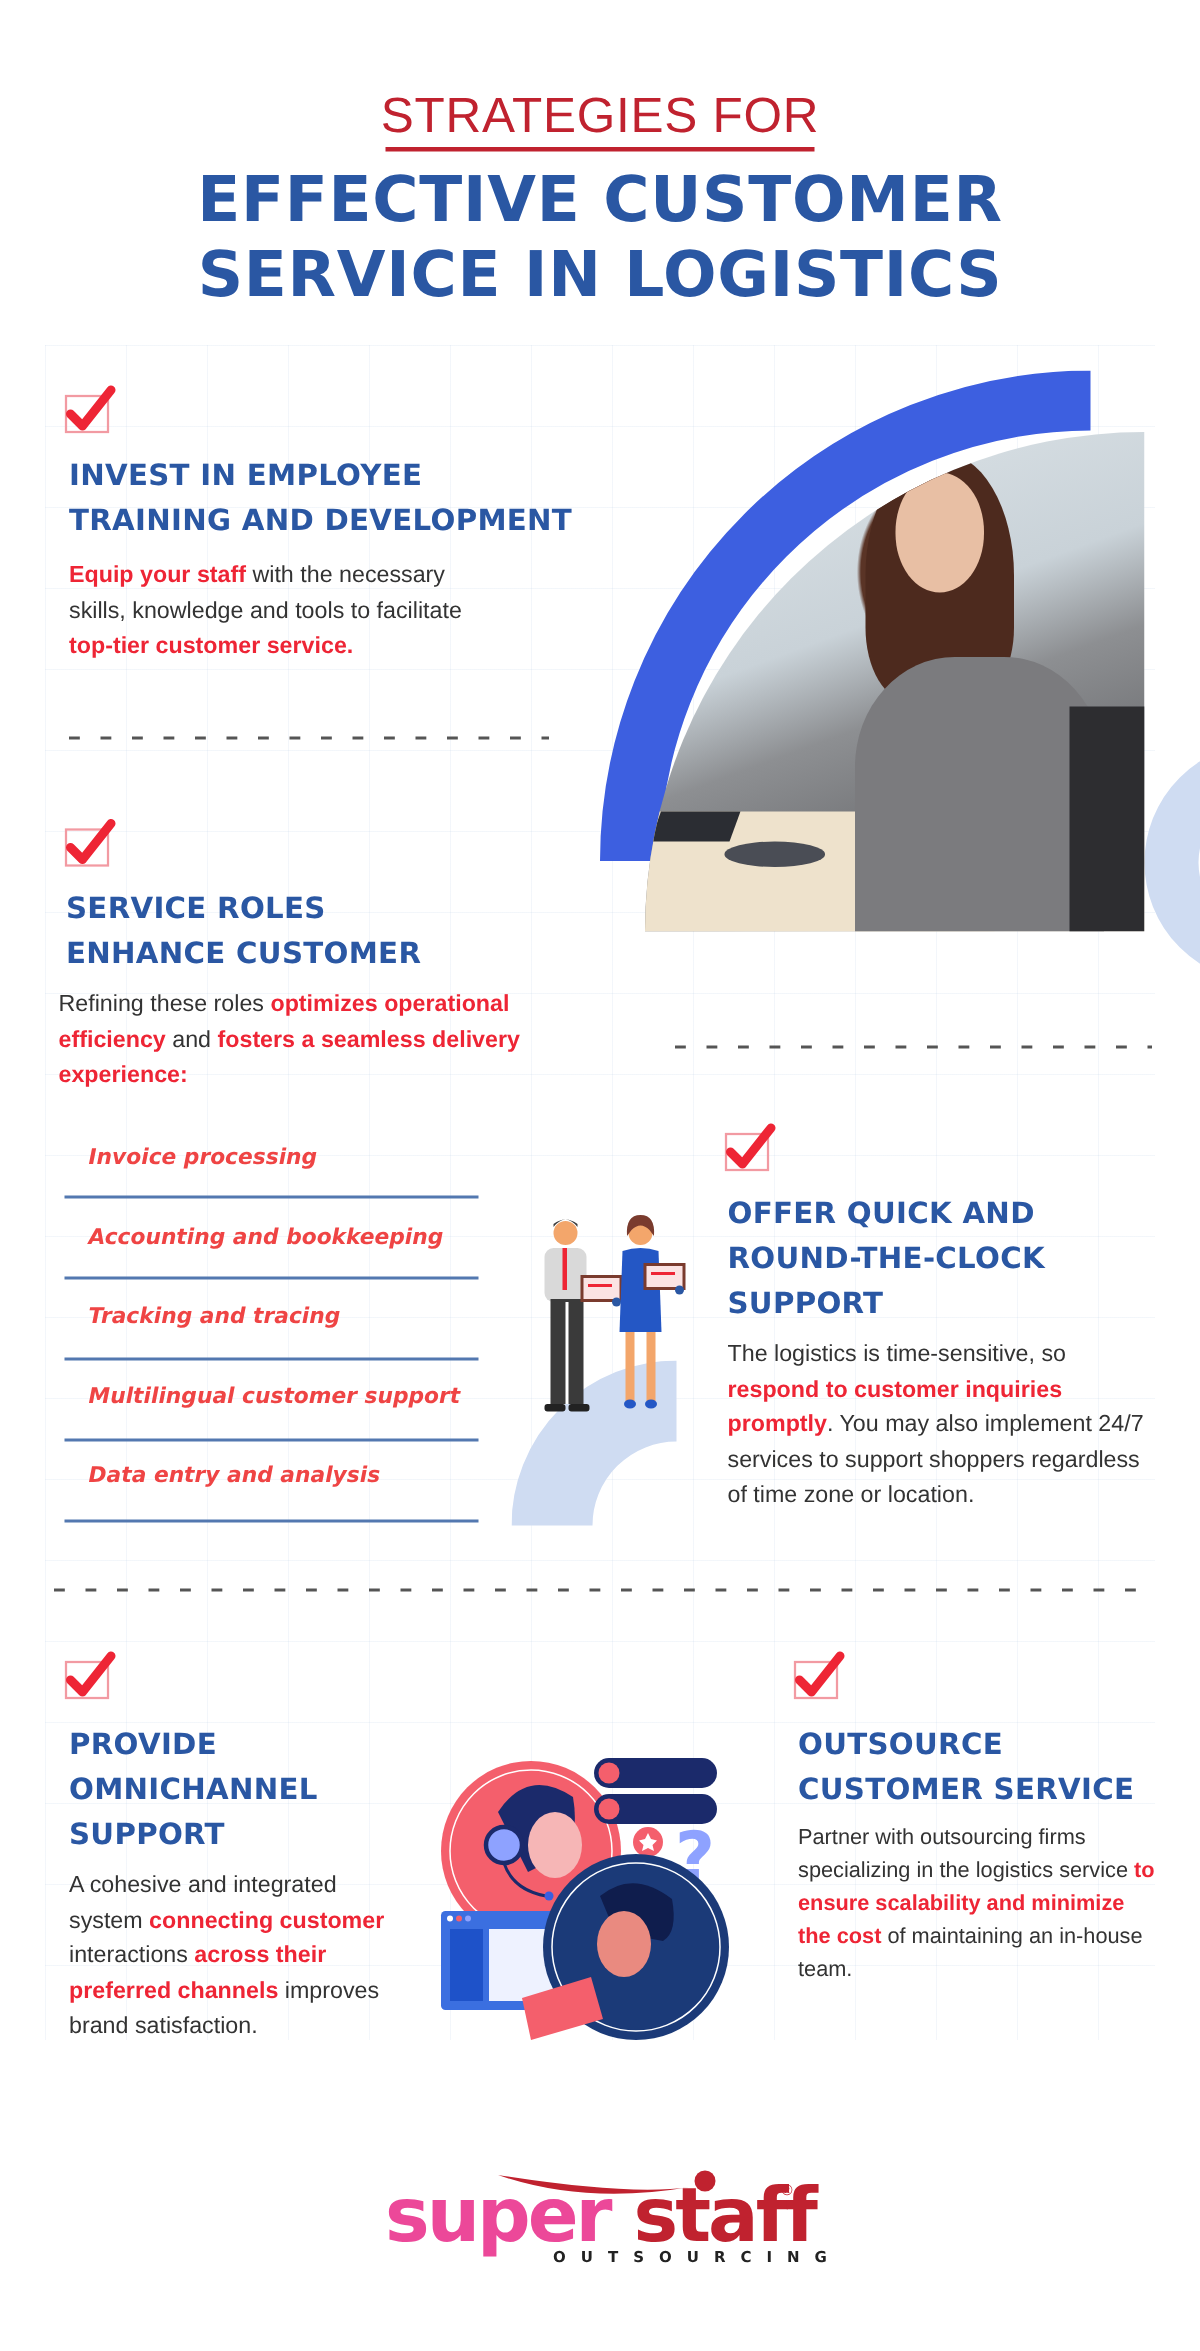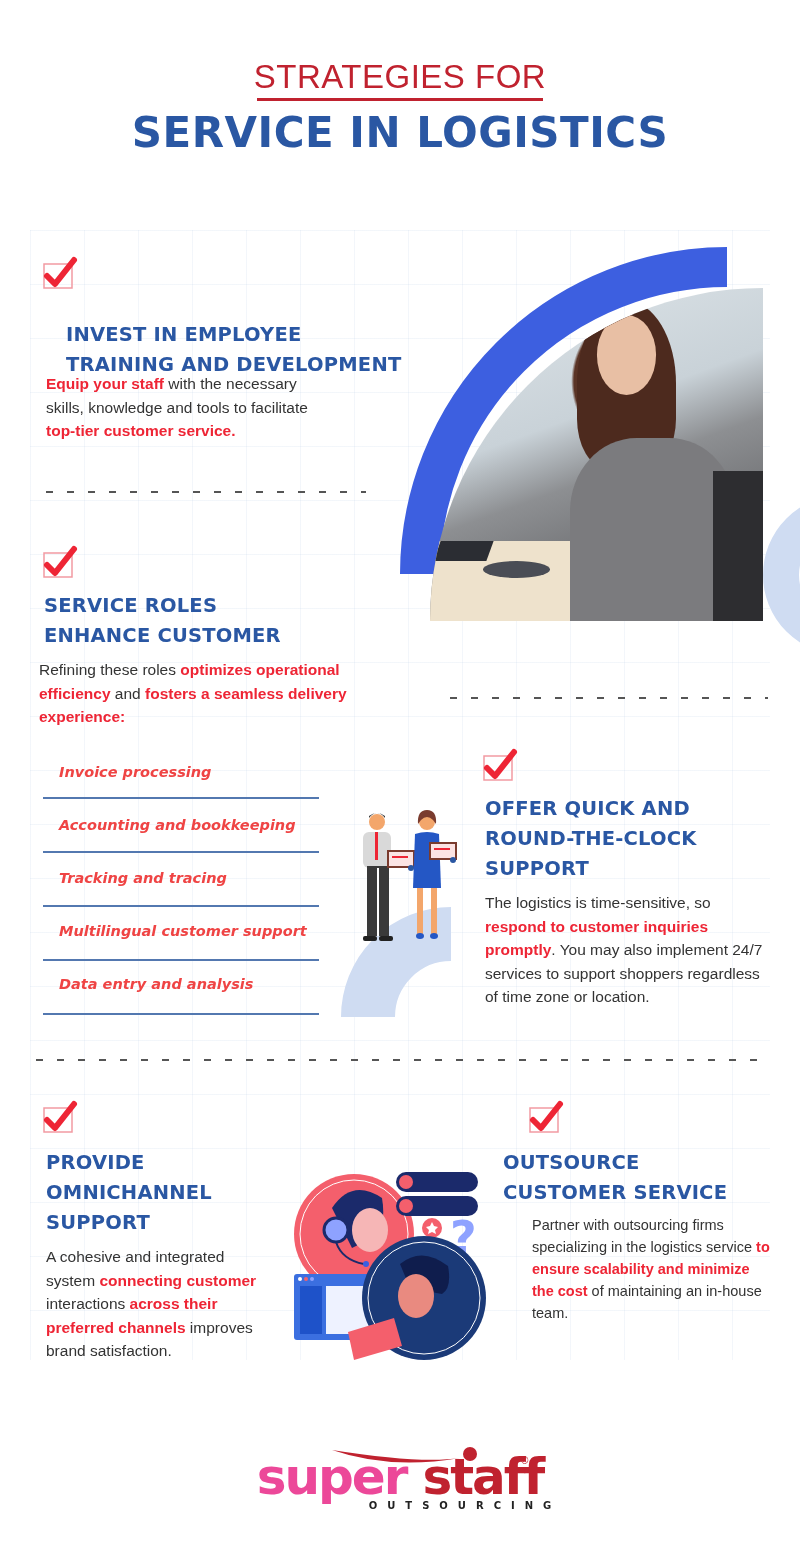--- a/index.html
+++ b/index.html
@@ -102,20 +102,21 @@
   .reg { position:absolute; left: 521px; top: 1455px; font-size: 10px; color: #c0222f; z-index:2; }
 </style>
 </head>
 <body>
 
 <div class="grid"></div>
 
 <div class="kicker">STRATEGIES FOR</div>
 <div class="kicker-line"></div>
 <div class="title">
+  <div>EFFECTIVE CUSTOMER</div>
   <div>SERVICE IN LOGISTICS</div>
 </div>
 
 <div class="arc-blue"></div>
 <div class="photo">
   <div class="desk"></div>
   <div class="hair"></div>
   <div class="body"></div>
   <div class="chair"></div>
   <div class="face"></div>
@@ -123,21 +124,21 @@
   <div class="mouse"></div>
 </div>
 <div class="arc-pale-right"></div>
 
 <div class="check" style="left:42px; top:256px;">
   <svg viewBox="0 0 36 34">
       <rect x="2" y="8" width="28" height="24" fill="none" stroke="#f29aa2" stroke-width="1.5"></rect>
       <path d="M5 20 L13 28 L32 4" fill="none" stroke="#ee2535" stroke-width="6" stroke-linecap="round" stroke-linejoin="round"></path>
     </svg>
 </div>
-<div class="sec-title" style="left:46px; top:320px;margin-left:20px;">
+<div class="sec-title" style="left:46px; top:302px;">
   <div>INVEST IN EMPLOYEE</div>
   <div>TRAINING AND DEVELOPMENT</div>
 </div>
 <div class="sec-body" style="left:46px; top:372px; width:290px;">
   <span class="hl">Equip your staff</span><span> with the necessary skills, knowledge and tools to facilitate </span><span class="hl">top-tier customer service.</span>
 </div>
 <div class="dash" style="left:46px; top:491px; width:320px;"></div>
 
 <div class="check" style="left:42px; top:545px;">
   <svg viewBox="0 0 36 34">
@@ -253,21 +254,21 @@
   <ellipse cx="124" cy="128" rx="18" ry="22" fill="#e98a80"></ellipse>
   <path d="M56 164 L102 150 L110 178 L62 192Z" fill="#f45f6c"></path>
 </svg>
 
 <div class="check" style="left:528px; top:1100px;">
   <svg viewBox="0 0 36 34">
       <rect x="2" y="8" width="28" height="24" fill="none" stroke="#f29aa2" stroke-width="1.5"></rect>
       <path d="M5 20 L13 28 L32 4" fill="none" stroke="#ee2535" stroke-width="6" stroke-linecap="round" stroke-linejoin="round"></path>
     </svg>
 </div>
-<div class="sec-title" style="left:503px; top:1148px;">
+<div class="sec-title" style="left:532px; top:1148px;">
   <div>OUTSOURCE</div>
   <div>CUSTOMER SERVICE</div>
 </div>
 <div class="sec-body" style="left:532px; top:1214px; width:240px; font-size:14.5px; line-height:22px;">
   <span>Partner with outsourcing firms specializing in the logistics service </span><span class="hl">to ensure scalability and minimize the cost</span><span> of maintaining an in-house team.</span>
 </div>
 
 <svg class="abs" style="left:330px; top:1440px;" width="150" height="30" viewBox="0 0 150 30">
   <path d="M2 10 Q60 30 130 18 Q90 24 2 10Z" fill="#c0222f"></path>
   <circle cx="140" cy="14" r="7" fill="#c0222f"></circle>

